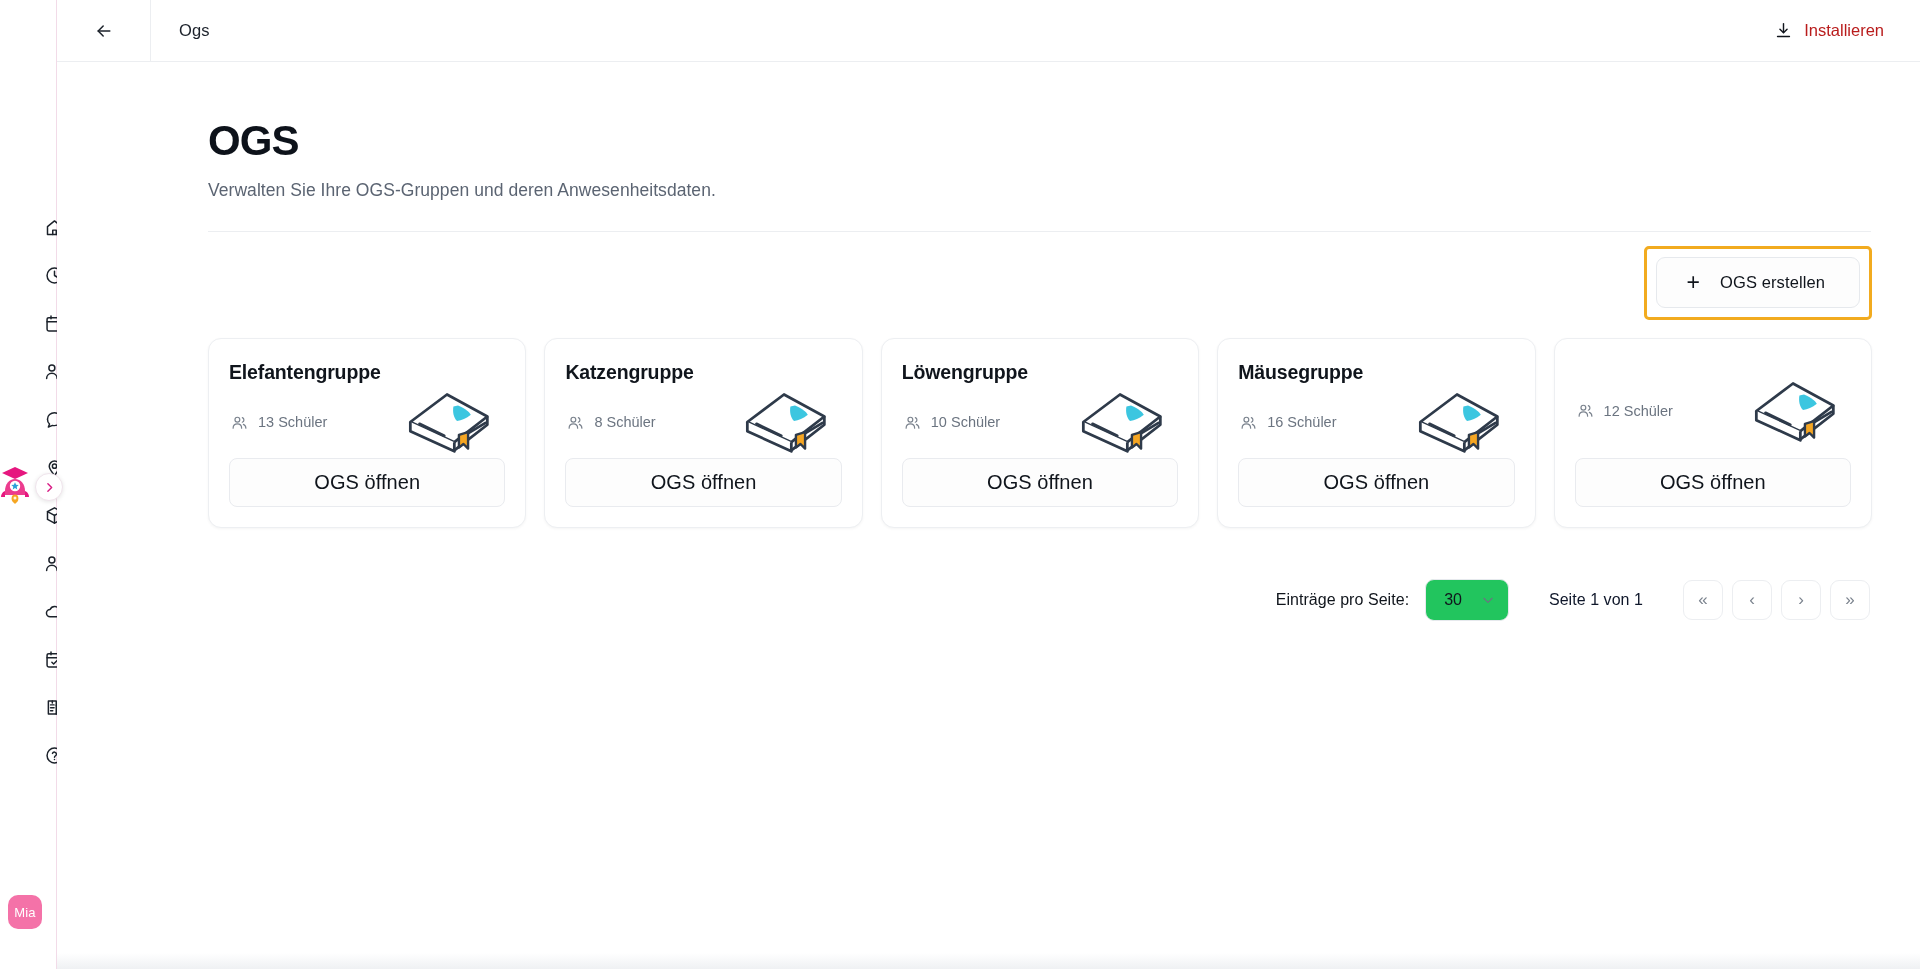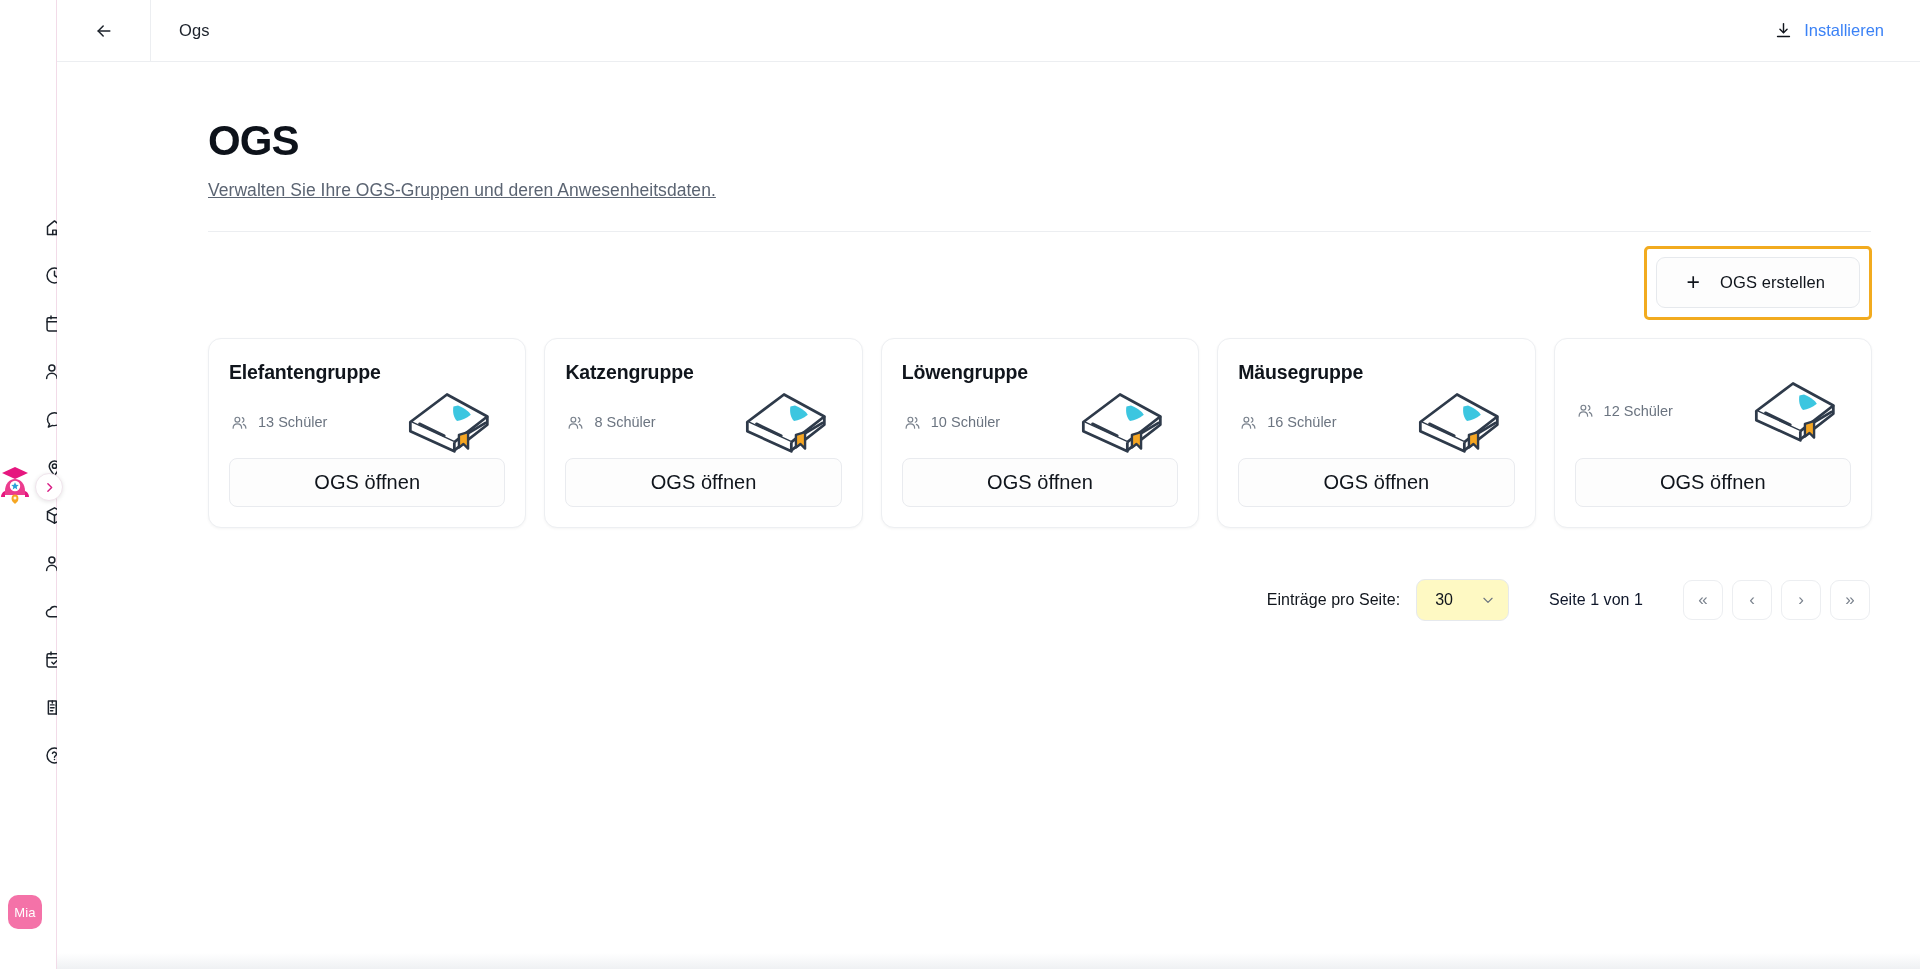--- a/index.html
+++ b/index.html
@@ -61,33 +61,33 @@
     display: flex; align-items: center; justify-content: center;
     border-right: 1px solid #eceef1; cursor: pointer;
   }
   .back-cell svg { width: 20px; height: 20px; }
   .crumb {
     font-size: 16.5px; color: #1c222b; padding-left: 28px; letter-spacing: .1px;
   }
   .topbar-right { margin-left: auto; display: flex; align-items: center; padding-right: 36px; }
   .install-btn {
     display: flex; align-items: flex-end; gap: 11px;
-    font-size: 16.5px; color: #3b82f6; cursor: pointer;
+    font-size: 16.5px; color: #b91c1c; cursor: pointer;
     background: none; border: none; font-family: inherit;
   }
   .install-btn svg { width: 19px; height: 19px; }
 
   .content { flex: 1; padding: 0 48px 0 151px; overflow: hidden; position: relative; }
 
   .page-title {
     font-size: 42px; font-weight: 700; color: #0d121a;
     letter-spacing: -0.9px; margin-top: 55px;
   }
   .page-sub {
-    font-size: 17.5px; color: #5b6472; margin-top: 15px; letter-spacing: .05px; text-decoration: underline;
+    font-size: 17.5px; color: #5b6472; margin-top: 15px; letter-spacing: .05px;
   }
   .hr { height: 1px; background: #eceef1; margin-top: 30px; margin-right: 1px; }
 
   .action-row { display: flex; justify-content: flex-end; padding-top: 14px; }
   .create-wrap {
     border: 3px solid #f2ab1f; border-radius: 5px;
     padding: 8px 9px 9px 9px;
     display: inline-flex;
   }
   .create-btn {
@@ -135,23 +135,23 @@
   }
 
   
   .pager {
     display: flex; align-items: center; justify-content: flex-end;
     gap: 0; margin-top: 51px; padding-right: 2px;
   }
   .pager-label { font-size: 16px; color: #10151c; letter-spacing: .05px; }
   .per-page {
     margin-left: 16px;
-    display: flex; align-items: center; gap: 28px;
+    display: flex; align-items: center; gap: 19px;
     border: 1px solid #e6e9ed; border-radius: 9px;
-    padding: 11px 13px 11px 18px; background: #fef9c3; cursor: pointer;
+    padding: 11px 13px 11px 18px; background: #22c55e; cursor: pointer;
     min-width: 72px; justify-content: space-between;
   }
   .per-page span { font-size: 16px; color: #10151c; }
   .per-page svg { width: 14px; height: 14px; }
   .page-of { font-size: 16px; color: #0f172a; margin-left: 40px; letter-spacing:.05px; }
   .pager-btns { display: flex; gap: 9px; margin-left: 40px; }
   .pg-btn {
     width: 40px; height: 40px; border-radius: 9px;
     border: 1px solid #eceef1; background: #fff;
     display: flex; align-items: center; justify-content: center;

